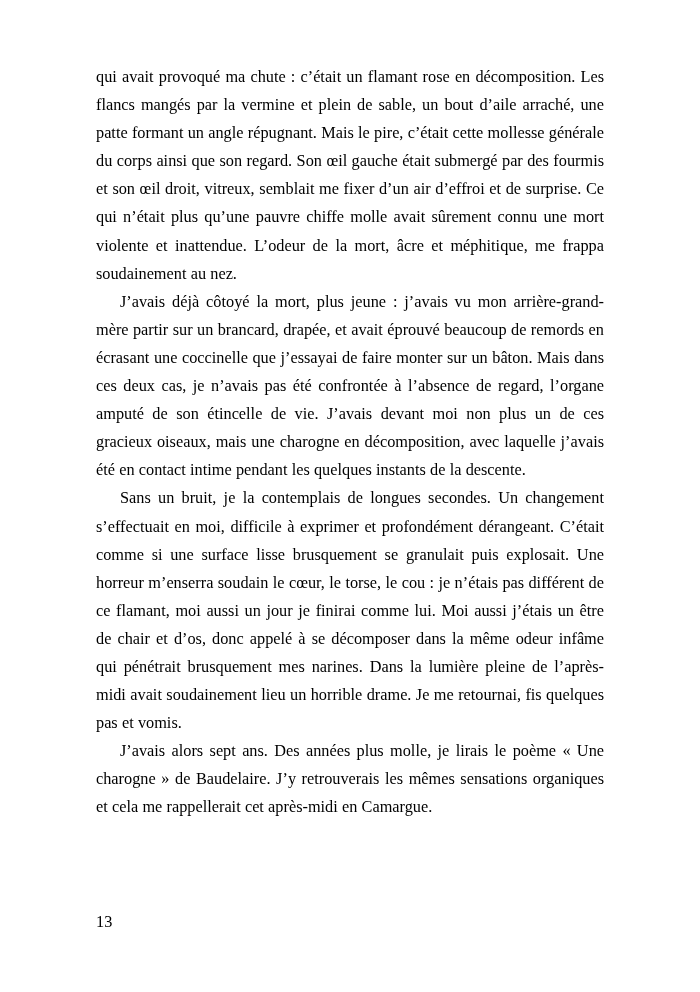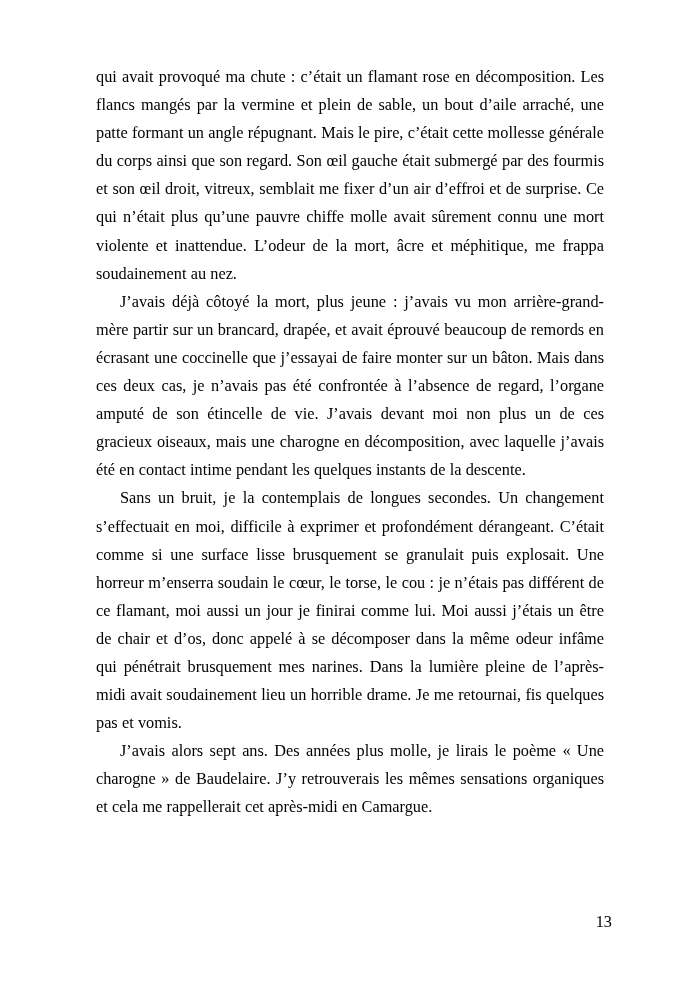--- a/index.html
+++ b/index.html
@@ -46,24 +46,24 @@
     word-spacing: 0.01em;
   }
 
   
   .para.continuation {
     text-indent: 0;
   }
 
   .page-number {
     position: absolute;
-    left: 104px;
+    left: 96px;
     top: 911px;
     width: 508px;
-    text-align: right;
+    text-align: left;
     font-size: 16.3px;
     line-height: 22px;
     font-family: "Liberation Serif", "DejaVu Serif", serif;
     color: #000000;
   }
 </style>
 </head>
 <body>
 
 <div class="page">

